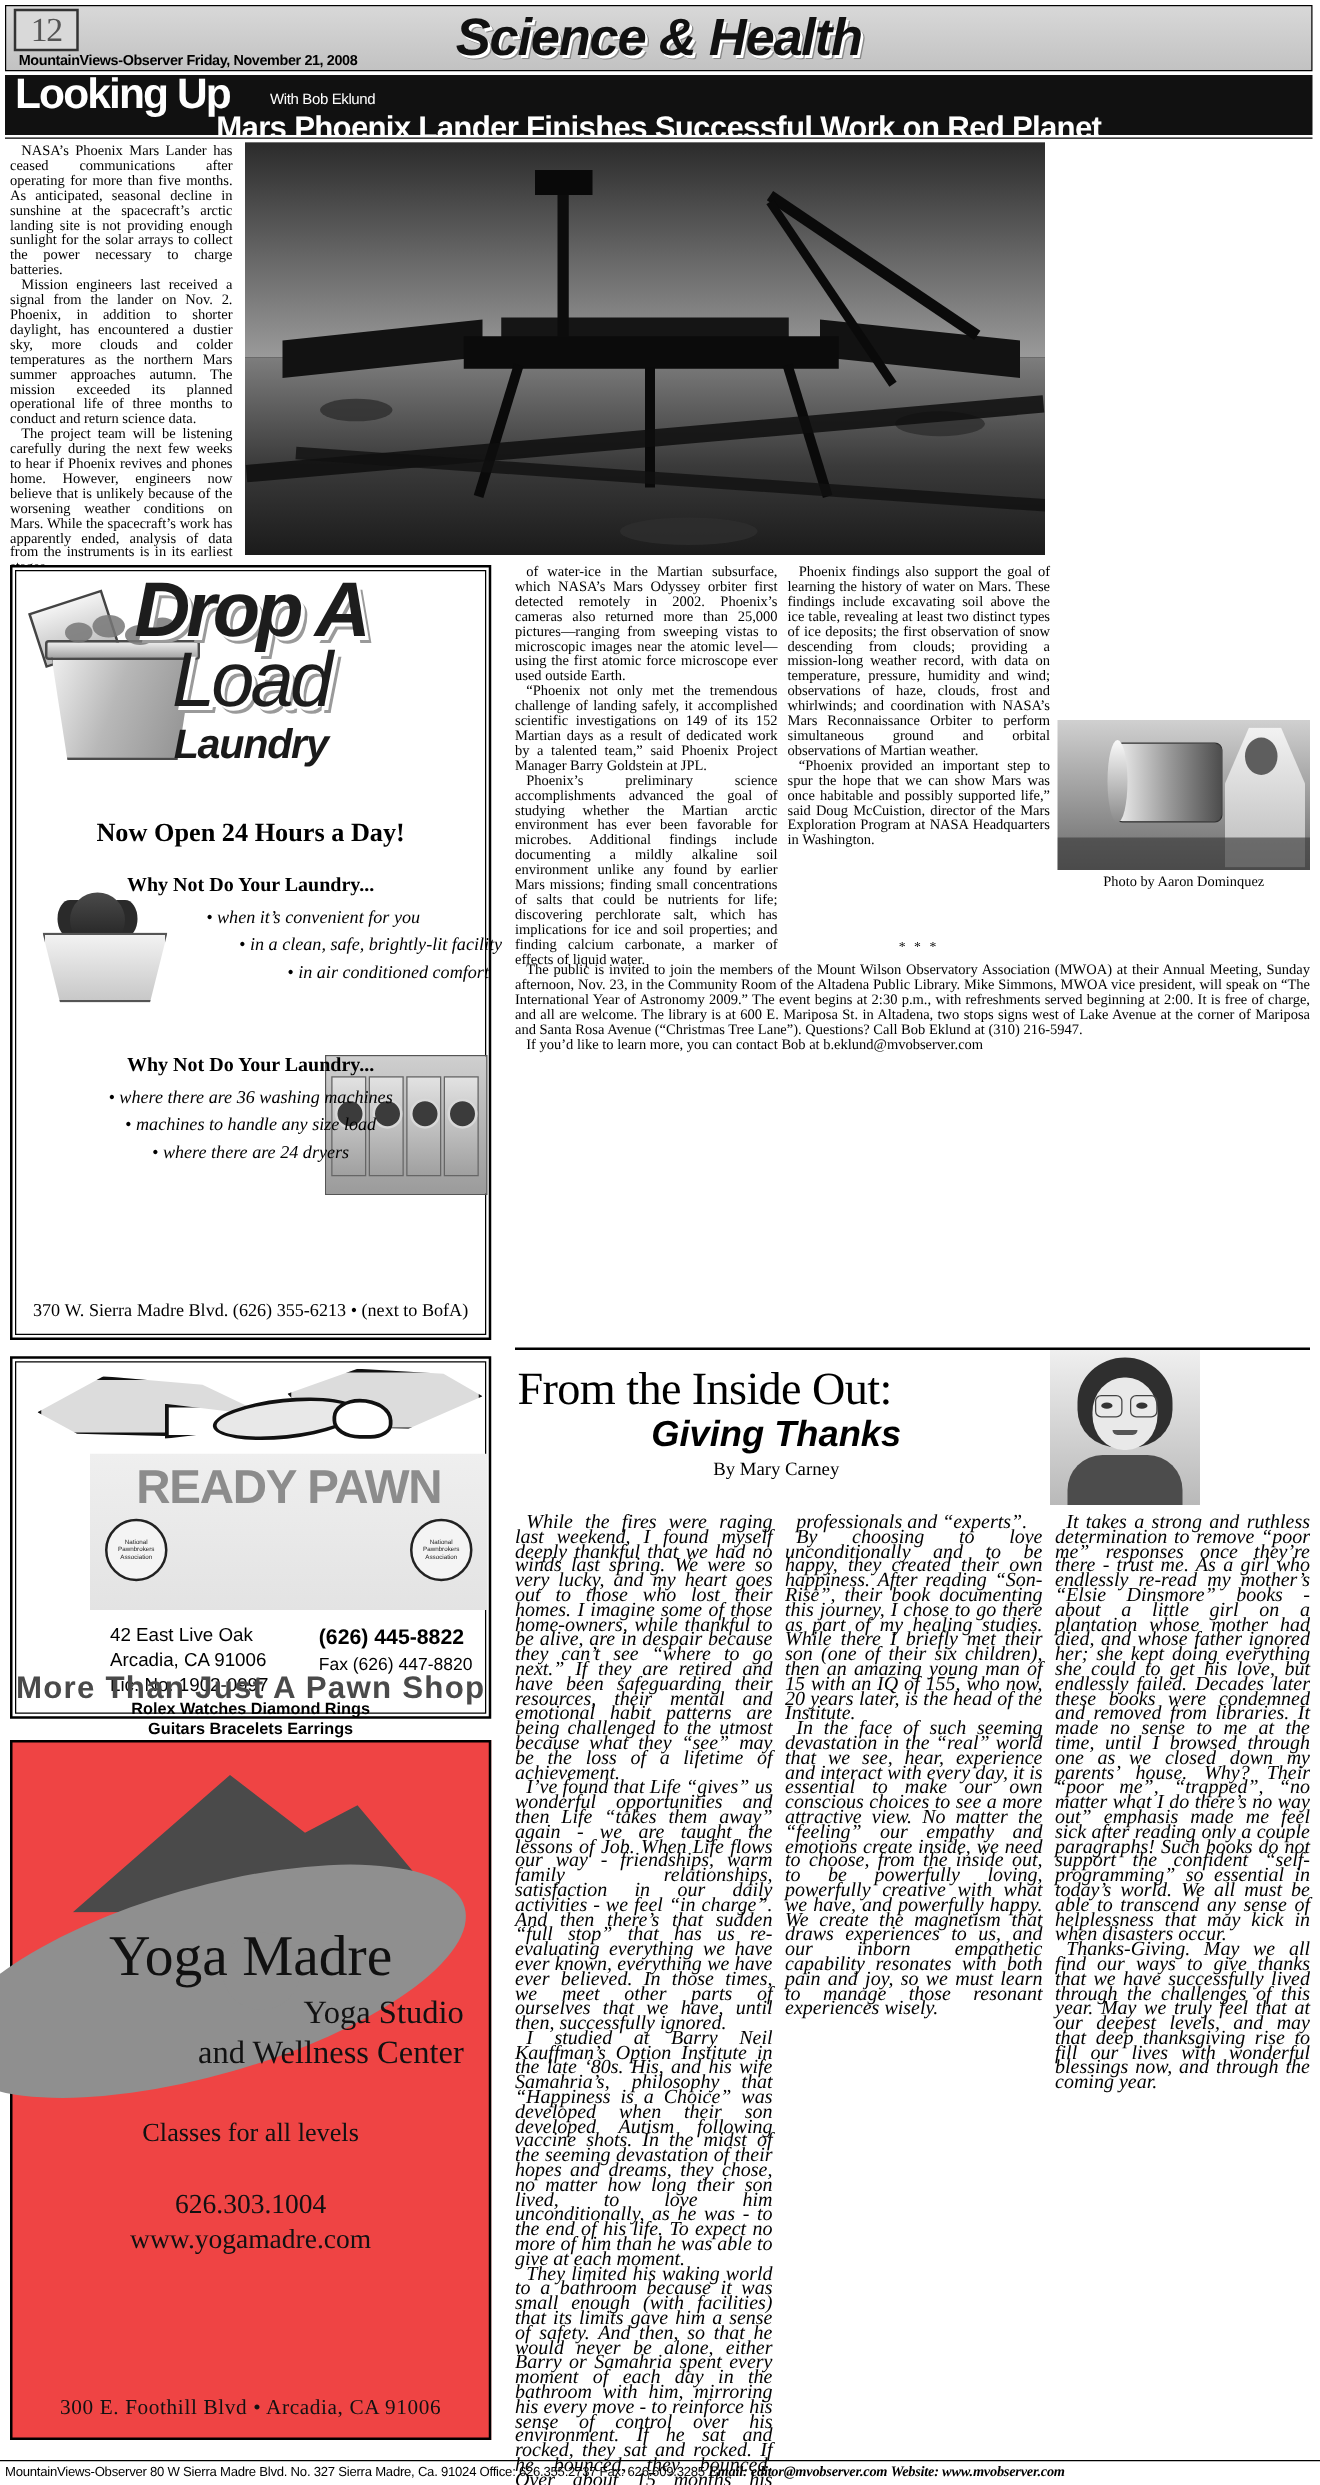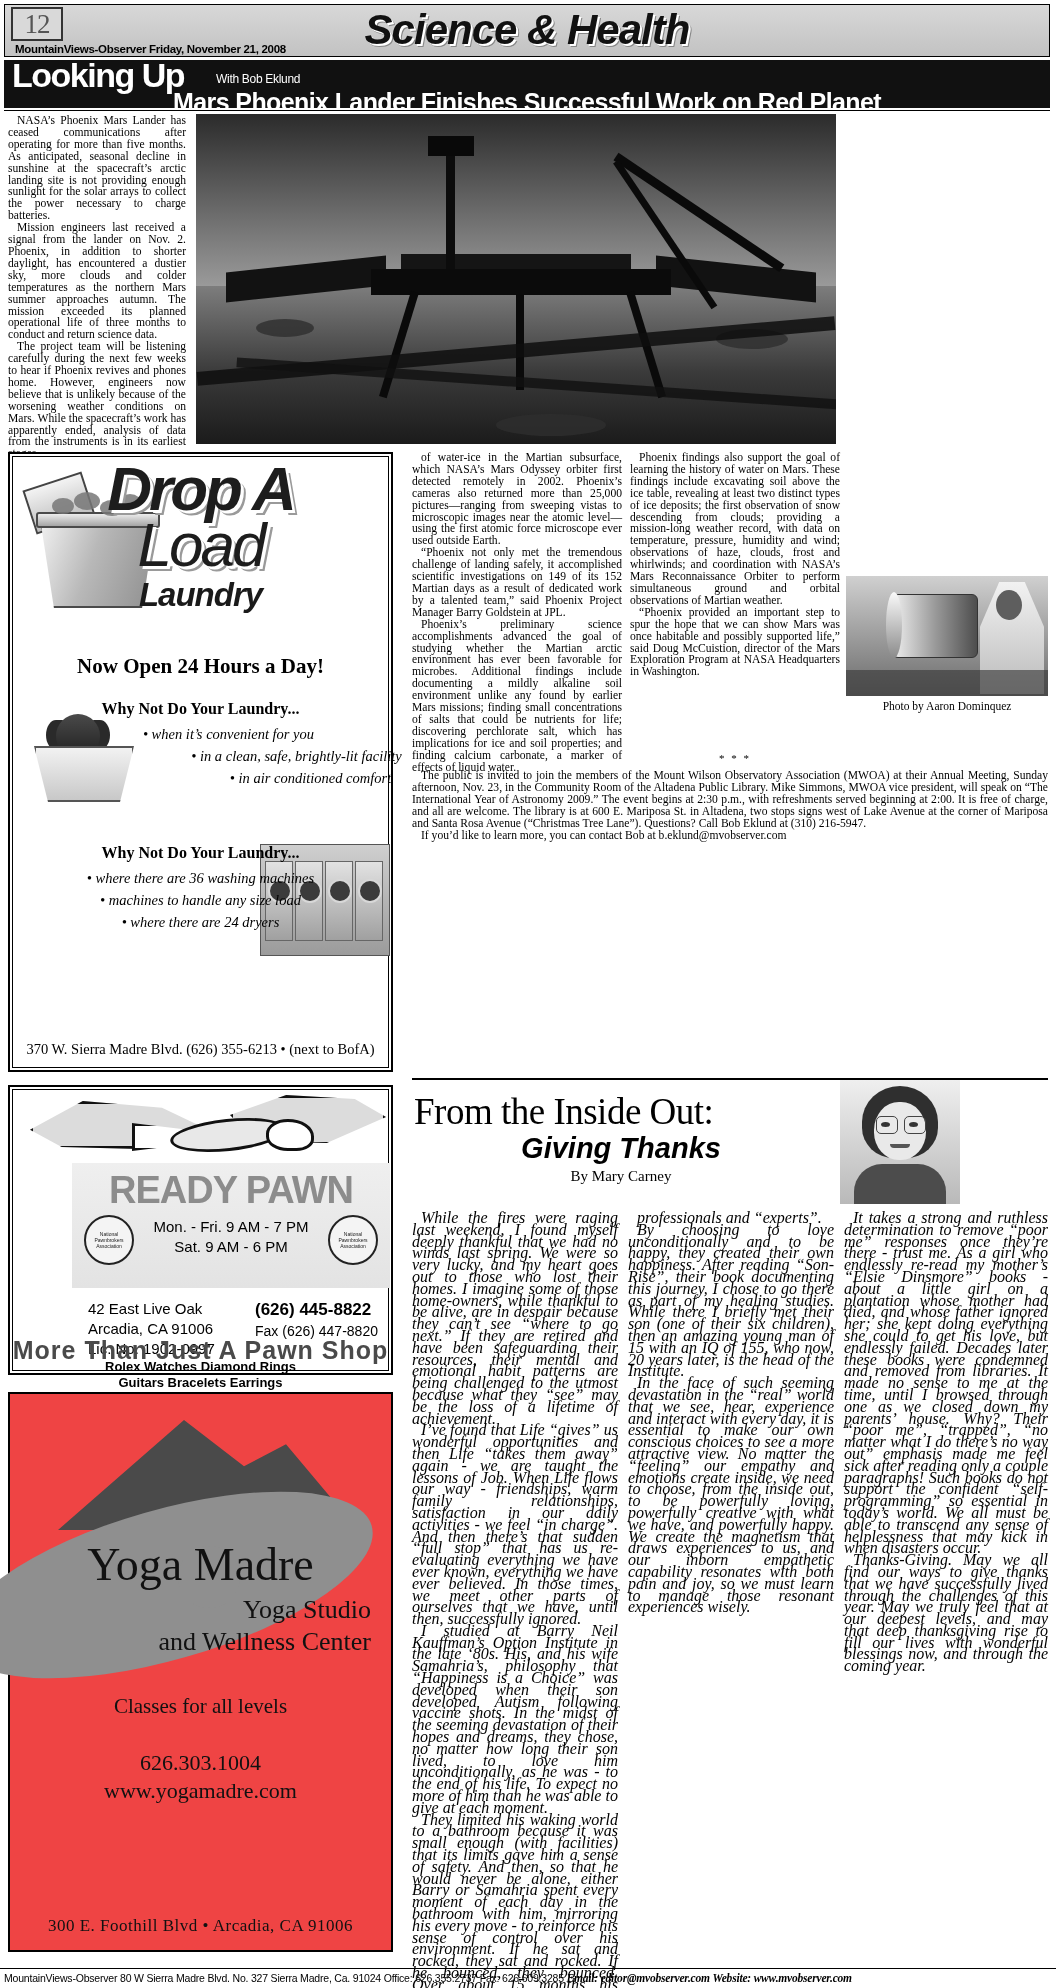--- a/index.html
+++ b/index.html
@@ -322,21 +322,21 @@
 
     <div class="dog">
       <div class="dog-ear-l"></div>
       <div class="dog-ear-r"></div>
       <div class="dog-head"></div>
       <div class="dog-basket"></div>
     </div>
 
     <div class="why1">Why Not Do Your Laundry...</div>
     <div class="bullets">
-      <div class="bl" style="top:270px;padding-left:28px">• when it’s convenient for you</div>
+      <div class="bl" style="top:270px;padding-left:50px">• when it’s convenient for you</div>
       <div class="bl" style="top:292px;padding-left:96px">• in a clean, safe, brightly-lit facility</div>
       <div class="bl" style="top:314px;padding-left:110px">• in air conditioned comfort</div>
     </div>
 
     <div class="washers">
       <div class="w" style="left:4px"></div>
         <div class="d" style="left:7px"></div>
       <div class="w" style="left:34px"></div>
         <div class="d" style="left:37px"></div>
       <div class="w" style="left:64px"></div>
@@ -367,24 +367,20 @@
     </div>
 
     <div class="pawn-plate">
       <div class="pawn-name">READY PAWN</div>
       <div class="seal" style="left:12px">
         <div class="seal-txt">National Pawnbrokers Association</div>
       </div>
       <div class="seal" style="right:12px">
         <div class="seal-txt">National Pawnbrokers Association</div>
       </div>
-      <div class="pawn-hours">
-        <div>Mon. - Fri. 9 AM - 7 PM</div>
-        <div>Sat. 9 AM - 6 PM</div>
-      </div>
     </div>
 
     <div class="pawn-addr">
       <div>42 East Live Oak</div>
       <div>Arcadia, CA 91006</div>
       <div>Lic. No. 1902-0997</div>
     </div>
     <div class="pawn-phone">(626) 445-8822</div>
     <div class="pawn-fax">Fax (626) 447-8820</div>
 

